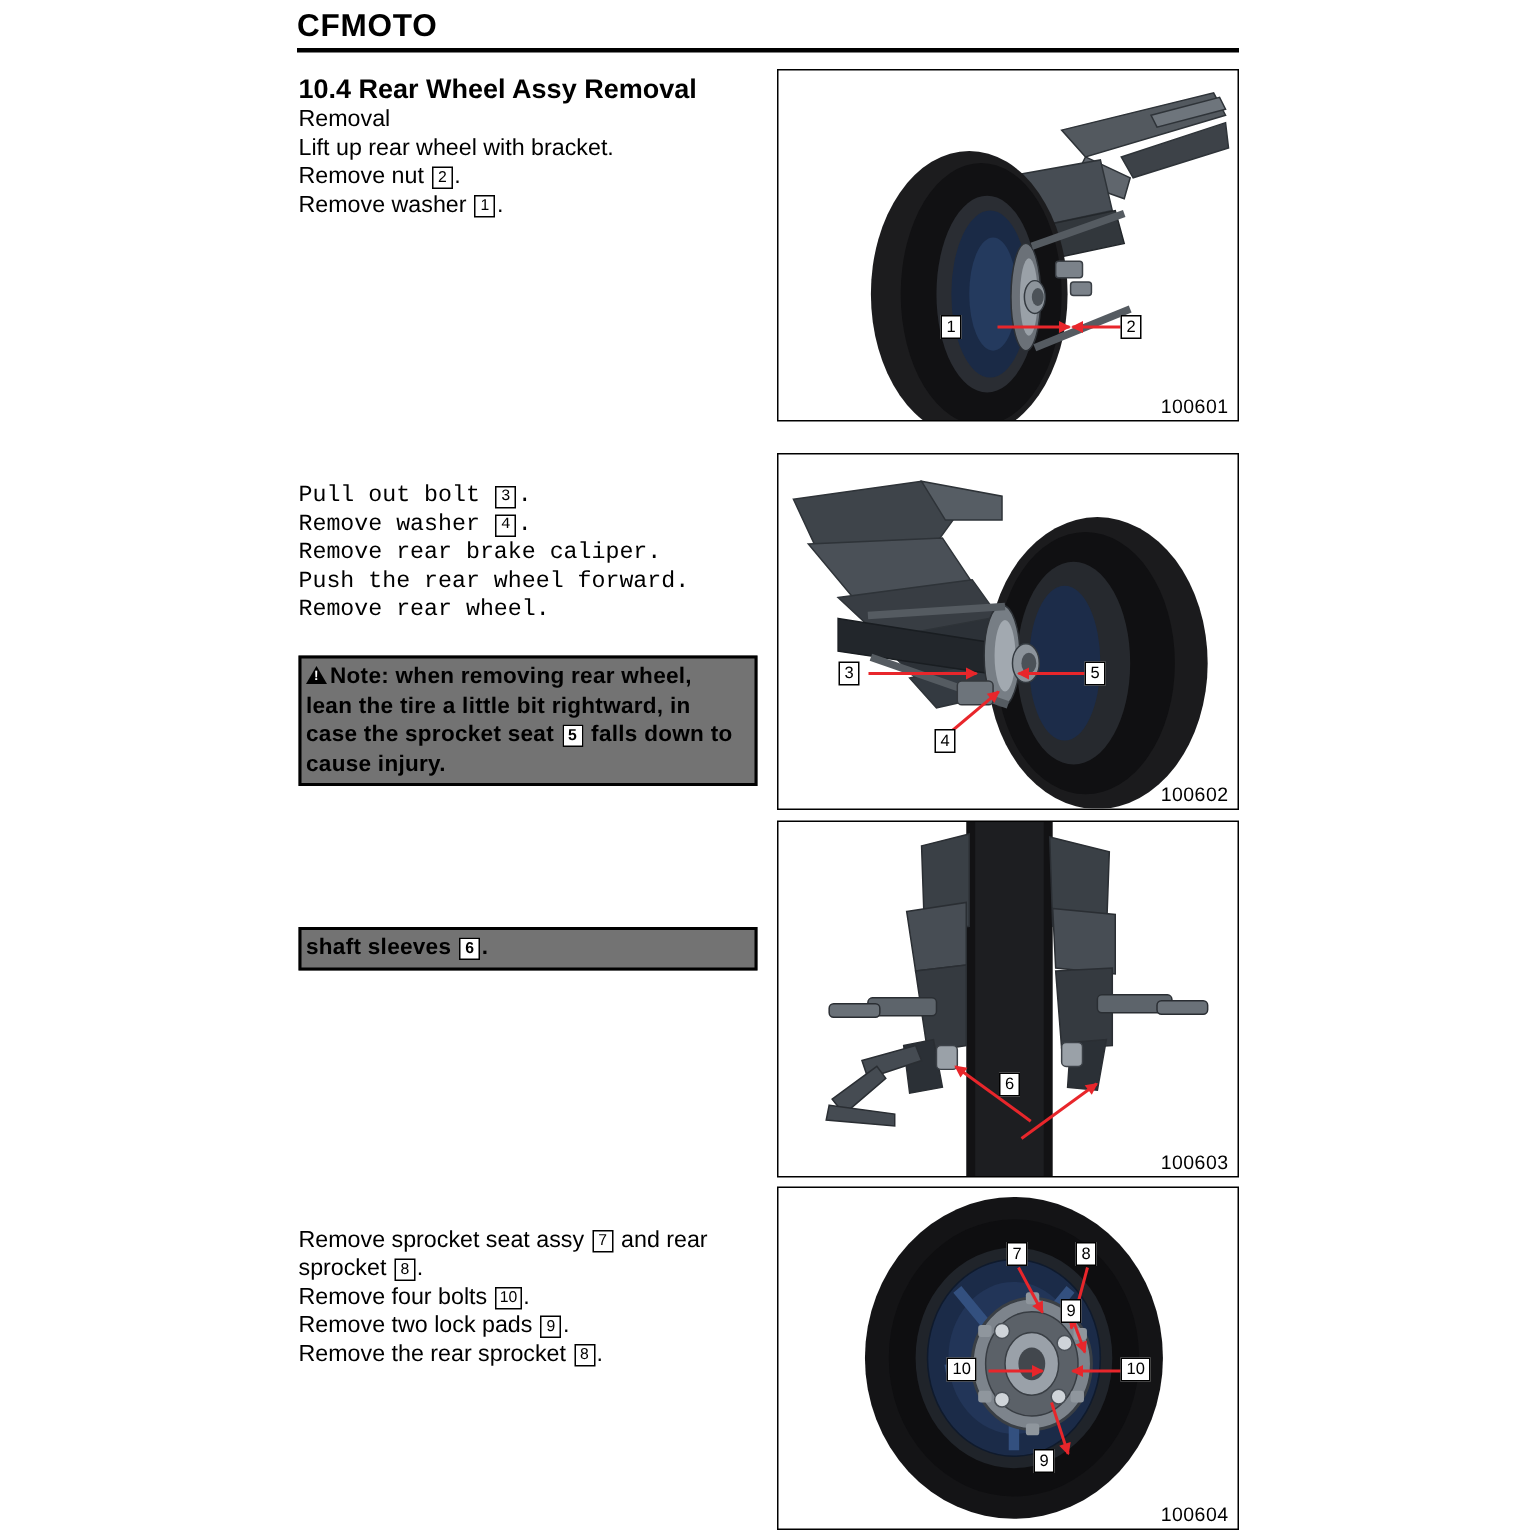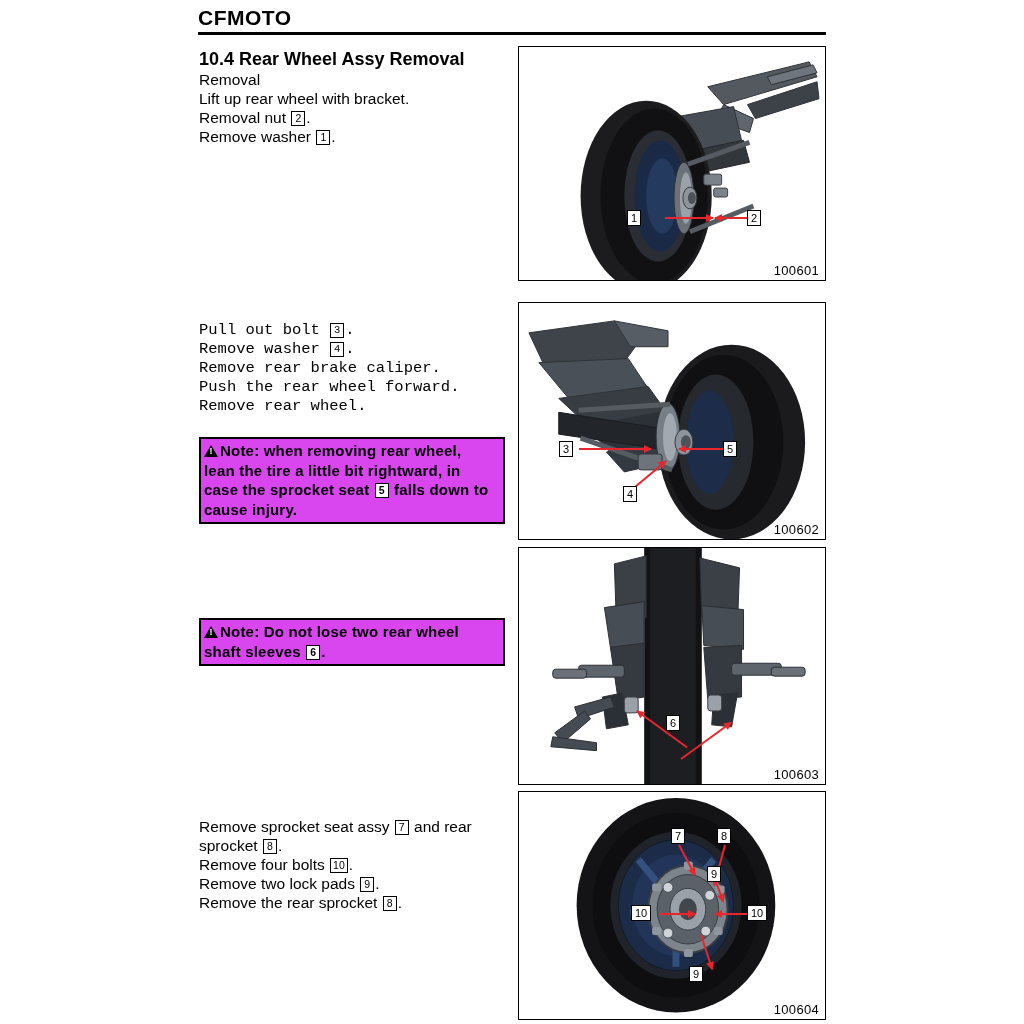--- a/index.html
+++ b/index.html
@@ -77,21 +77,21 @@
 
   
   .note {
     border: 2px solid #000;
     padding: 2px 3px 3px 3px;
     font-weight: bold;
     font-size: 15px;
     line-height: 19.5px;
     letter-spacing: 0.2px;
     box-sizing: border-box;
-    background: #d946ef;
+    background: #737373;
   }
   .warn-icon {
     display: inline-block;
     width: 0;
     height: 0;
     border-left: 7px solid transparent;
     border-right: 7px solid transparent;
     border-bottom: 12px solid #000;
     position: relative;
     margin-right: 2px;
@@ -173,21 +173,21 @@
 
   <div class="header">
     <span class="header-title">CFMOTO</span>
     <div class="header-rule"></div>
   </div>
 
   <div class="text-col" style="left:199px; top:50px; width:300px;">
     <div class="section-title">10.4 Rear Wheel Assy Removal</div>
     <div class="line"><span>Removal</span></div>
     <div class="line"><span>Lift up rear wheel with bracket.</span></div>
-    <div class="line"><span>Removal nut </span><span class="num">2</span><span>.</span></div>
+    <div class="line"><span>Remove nut </span><span class="num">2</span><span>.</span></div>
     <div class="line"><span>Remove washer </span><span class="num">1</span><span>.</span></div>
   </div>
 
   <div class="figure" style="left:518px; top:46px; width:308px; height:235px;">
     <svg class="fig-canvas" viewBox="0 0 308 235">
 
       <g stroke="#3a3f45" fill="#4a5058">
         <path d="M190 40 L292 15 L300 30 L206 58 Z" fill="#53595f" stroke="#2e3338"></path>
         <path d="M230 58 L300 35 L302 52 L238 72 Z" fill="#3d4248" stroke="#2e3338"></path>
         <path d="M206 58 L236 72 L232 86 L198 74 Z" fill="#60666d" stroke="#2e3338"></path>
@@ -272,21 +272,20 @@
     <div class="arrow" style="left:60px; top:145px; width:72px;"></div>
     <div class="arrow left" style="left:160px; top:145px; width:52px;"></div>
     <div class="arrow" style="left:110px; top:188px; width:48px; transform: rotate(-40deg);"></div>
     <div class="callout" style="left:40px; top:138px;">3</div>
     <div class="callout" style="left:204px; top:138px;">5</div>
     <div class="callout" style="left:104px; top:183px;">4</div>
     <div class="fig-id">100602</div>
   </div>
 
   <div class="note" style="position:absolute; left:199px; top:618px; width:306px;">
-    <div><span class="warn-icon"></span><span>Note: Do not lose two rear wheel</span></div>
     <div><span>shaft sleeves </span><span class="num">6</span><span>.</span></div>
   </div>
 
   <div class="figure" style="left:518px; top:547px; width:308px; height:238px;">
     <svg class="fig-canvas" viewBox="0 0 308 238">
 
       <rect x="126" y="0" width="58" height="238" fill="#121214"></rect>
       <rect x="132" y="0" width="46" height="238" fill="#1d1e21"></rect>
 
       <g stroke="#2a2e33">

